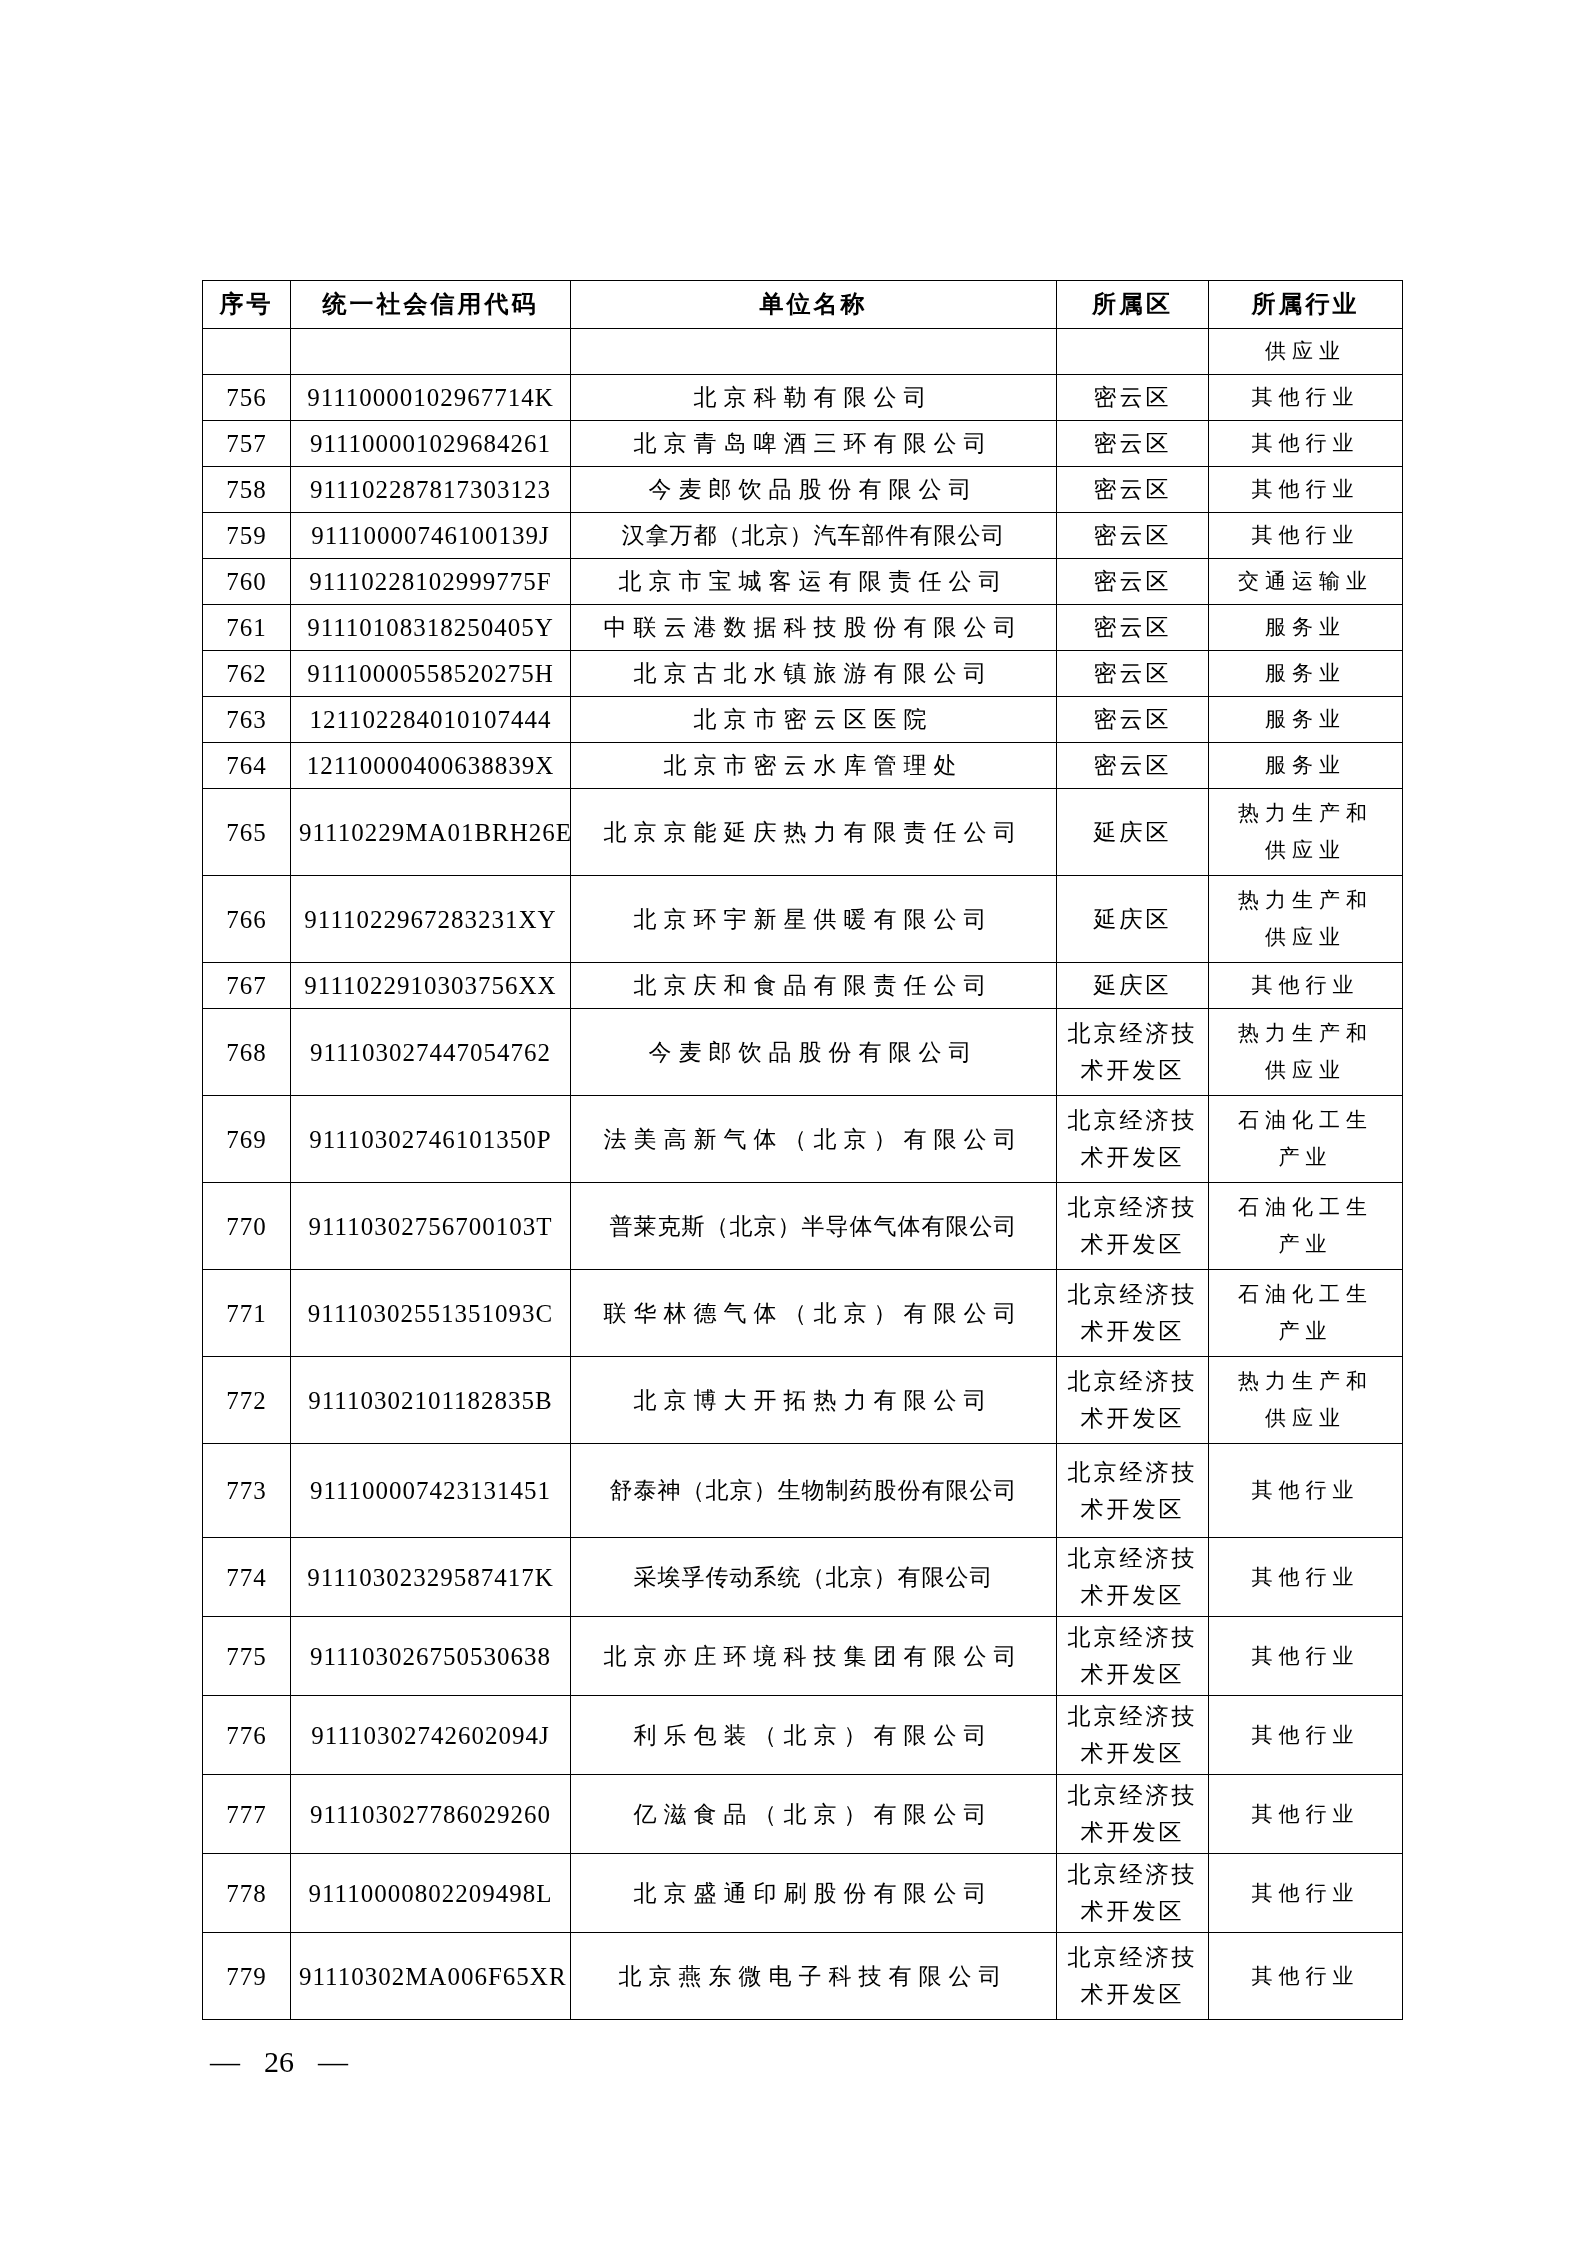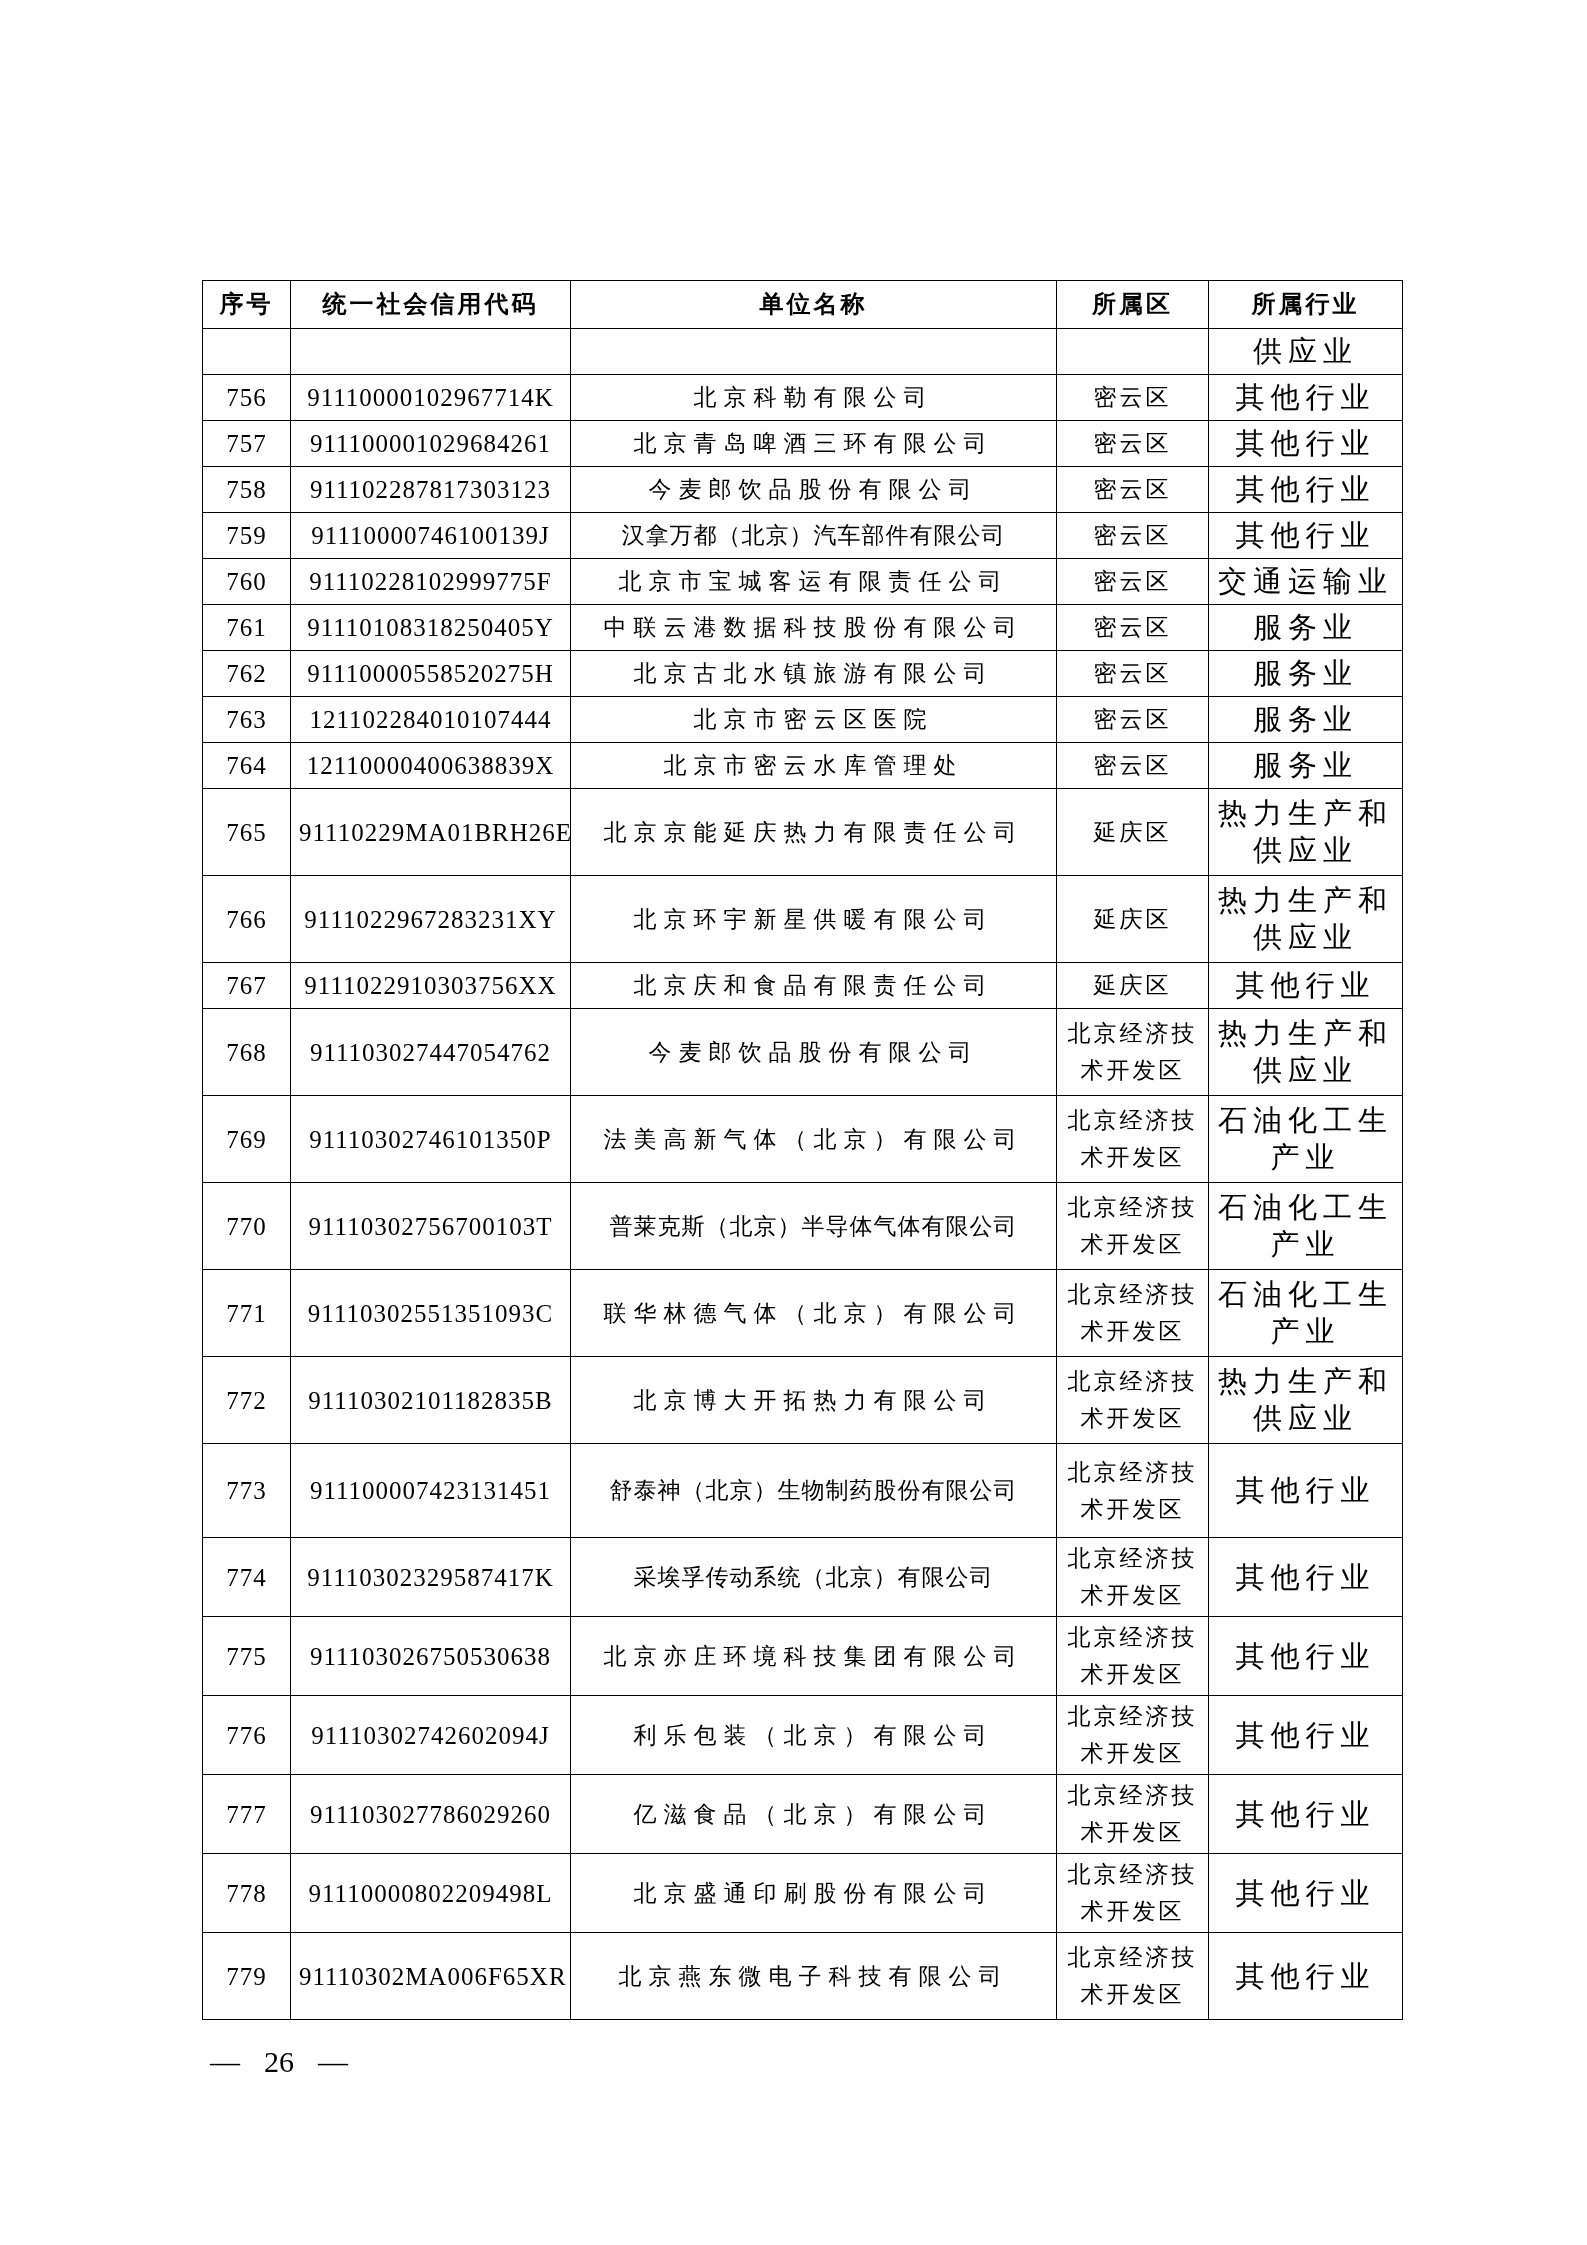--- a/index.html
+++ b/index.html
@@ -43,21 +43,21 @@
     font-weight:bold;
     font-size:24px;
     letter-spacing:3px;
     white-space:nowrap;
   }
   td.cell-no   { font-size:25px; letter-spacing:1px; }
   td.cell-code { font-size:25px; letter-spacing:1px; white-space:nowrap; }
   td.cell-name { font-size:23px; letter-spacing:7px; white-space:nowrap; }
   td.cell-name.tight { letter-spacing:1px;margin-top:45px; }
   td.cell-district { font-size:23px; letter-spacing:3px; white-space:pre-line; }
-  td.cell-industry { font-size:29px; letter-spacing:6px; white-space:pre-line; }
+  td.cell-industry { font-size:21px; letter-spacing:6px; white-space:pre-line; }
 
   .page-footer {
     position:absolute;
     left:210px; top:2045px;
     display:flex;
     align-items:center;
     gap:24px;
     font-size:30px;
     color:#000000;
   }

